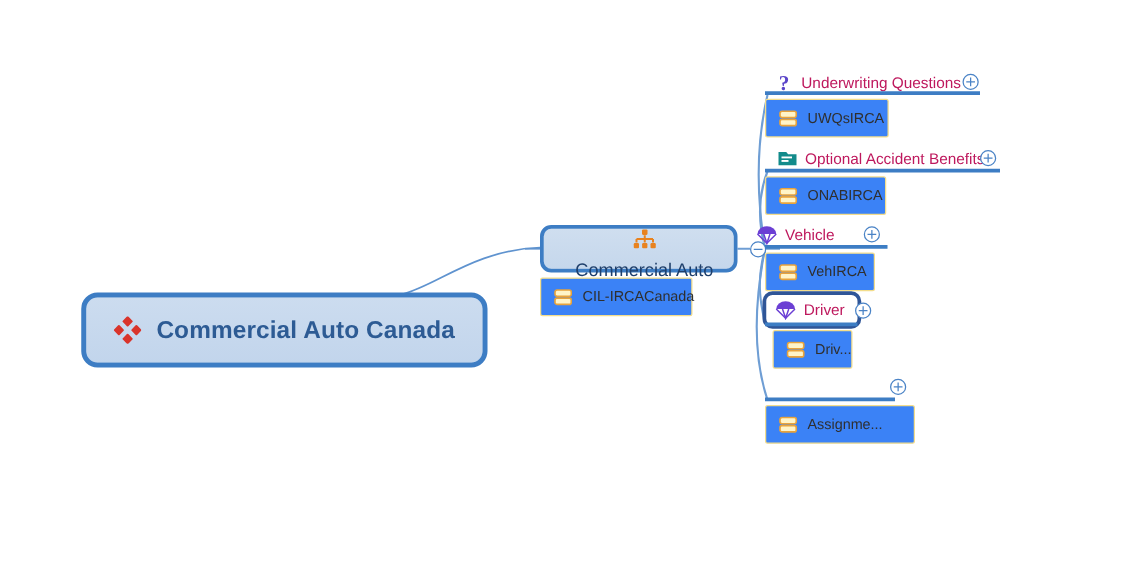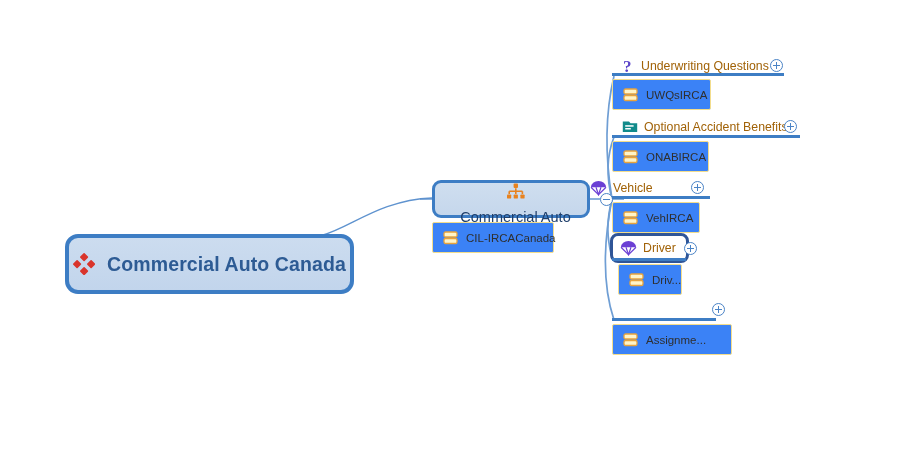--- a/index.html
+++ b/index.html
@@ -26,21 +26,21 @@
     width: 916px;
     height: 454px;
     pointer-events: none;
   }
 
   
   .root-node {
     position: absolute;
     left: 65px;
     top: 234px;
-    width: 289px;
+    width: 325px;
     height: 60px;
     box-sizing: border-box;
     border: 4px solid #3d7dc4;
     border-radius: 13px;
     background: linear-gradient(180deg, #ccdcef 0%, #c2d5ec 100%);
     display: flex;
     align-items: center;
     justify-content: center;
     gap: 12px;
   }
@@ -99,21 +99,21 @@
   .leaf {
     position: absolute;
     display: flex;
     align-items: center;
     gap: 6px;
     height: 22px;
     white-space: nowrap;
   }
   .leaf-label {
     font-size: 12.3px;
-    color: #a16207;
+    color: #be185d;
   }
   .leaf.selected {
     box-sizing: border-box;
     border: 3px solid #2f5597;
     border-radius: 8px;
     background: #ffffff;
     height: 30px;
     padding: 0 10px 0 7px;
   }
 
@@ -251,21 +251,21 @@
   <div class="tag tall" style="left:612px; top:141px; width:97px;">
     <span class="ico">
       <svg width="15" height="14" viewBox="0 0 15 14" xmlns="http://www.w3.org/2000/svg">
         <rect x="1" y="1" width="13" height="5" rx="1.6" fill="#fff4c8" stroke="#e8a33c" stroke-width="1.3"></rect>
         <rect x="1" y="7.5" width="13" height="5" rx="1.6" fill="#fff4c8" stroke="#e8a33c" stroke-width="1.3"></rect>
       </svg>
     </span>
     <span class="tag-label">ONABIRCA</span>
   </div>
 
-  <div class="leaf" style="left:590px; top:177px;justify-content:center;">
+  <div class="leaf" style="left:605px; top:177px;justify-content:center;">
     <span class="ico">
       <svg width="17" height="16" viewBox="0 0 17 16" xmlns="http://www.w3.org/2000/svg">
         <path d="M1 7.2 A7.5 6.2 0 0 1 16 7.2 Z" fill="#6b3fd4"></path>
         <path d="M1 7.2 L8.5 14.6 L16 7.2" fill="none" stroke="#6b3fd4" stroke-width="1.2"></path>
         <path d="M6 7.2 L8.5 14.6 L11 7.2" fill="none" stroke="#6b3fd4" stroke-width="1.2"></path>
       </svg>
     </span>
     <span class="leaf-label">Vehicle</span>
   </div>
   <div class="ubar" style="left:612px; top:196px; width:98px;"></div>

